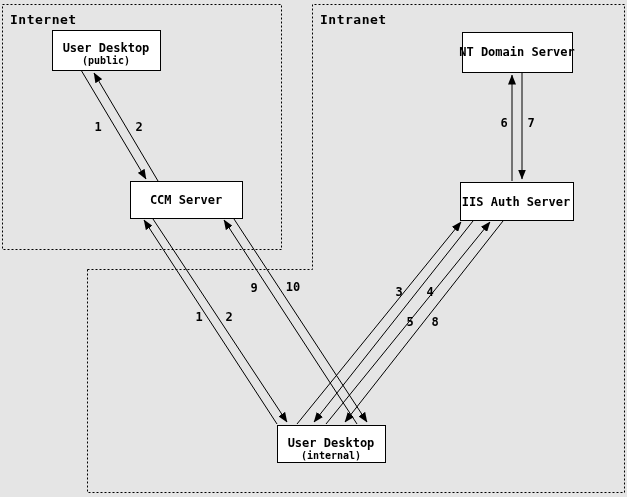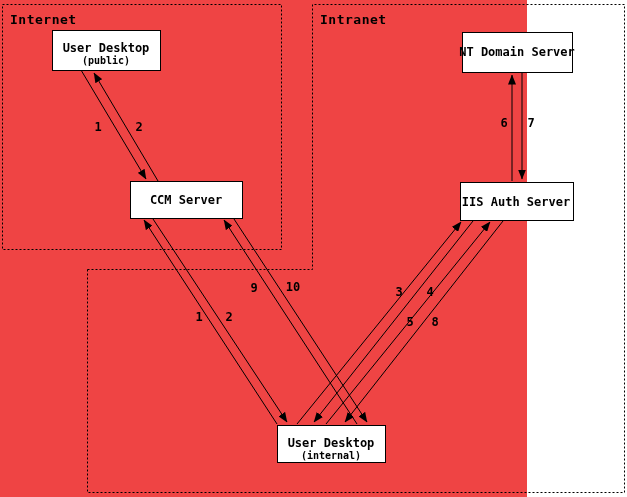--- a/index.html
+++ b/index.html
@@ -1,20 +1,20 @@
 <!DOCTYPE html>
 <html><head>
 <meta charset="utf-8">
 <style>
   html, body { margin: 0; padding: 0; background: #ffffff; }
   .canvas {
     position: relative;
-    width: 527px;
+    width: 627px;
     height: 497px;
-    background: #ef4444;
+    background: #e5e5e5;
     font-family: "DejaVu Sans Mono", "Liberation Mono", monospace;
   }
   svg { display: block; }
   .dotted {
     fill: none;
     stroke: #000000;
     stroke-width: 1;
     stroke-dasharray: 2 2;
   }
   .flow {

